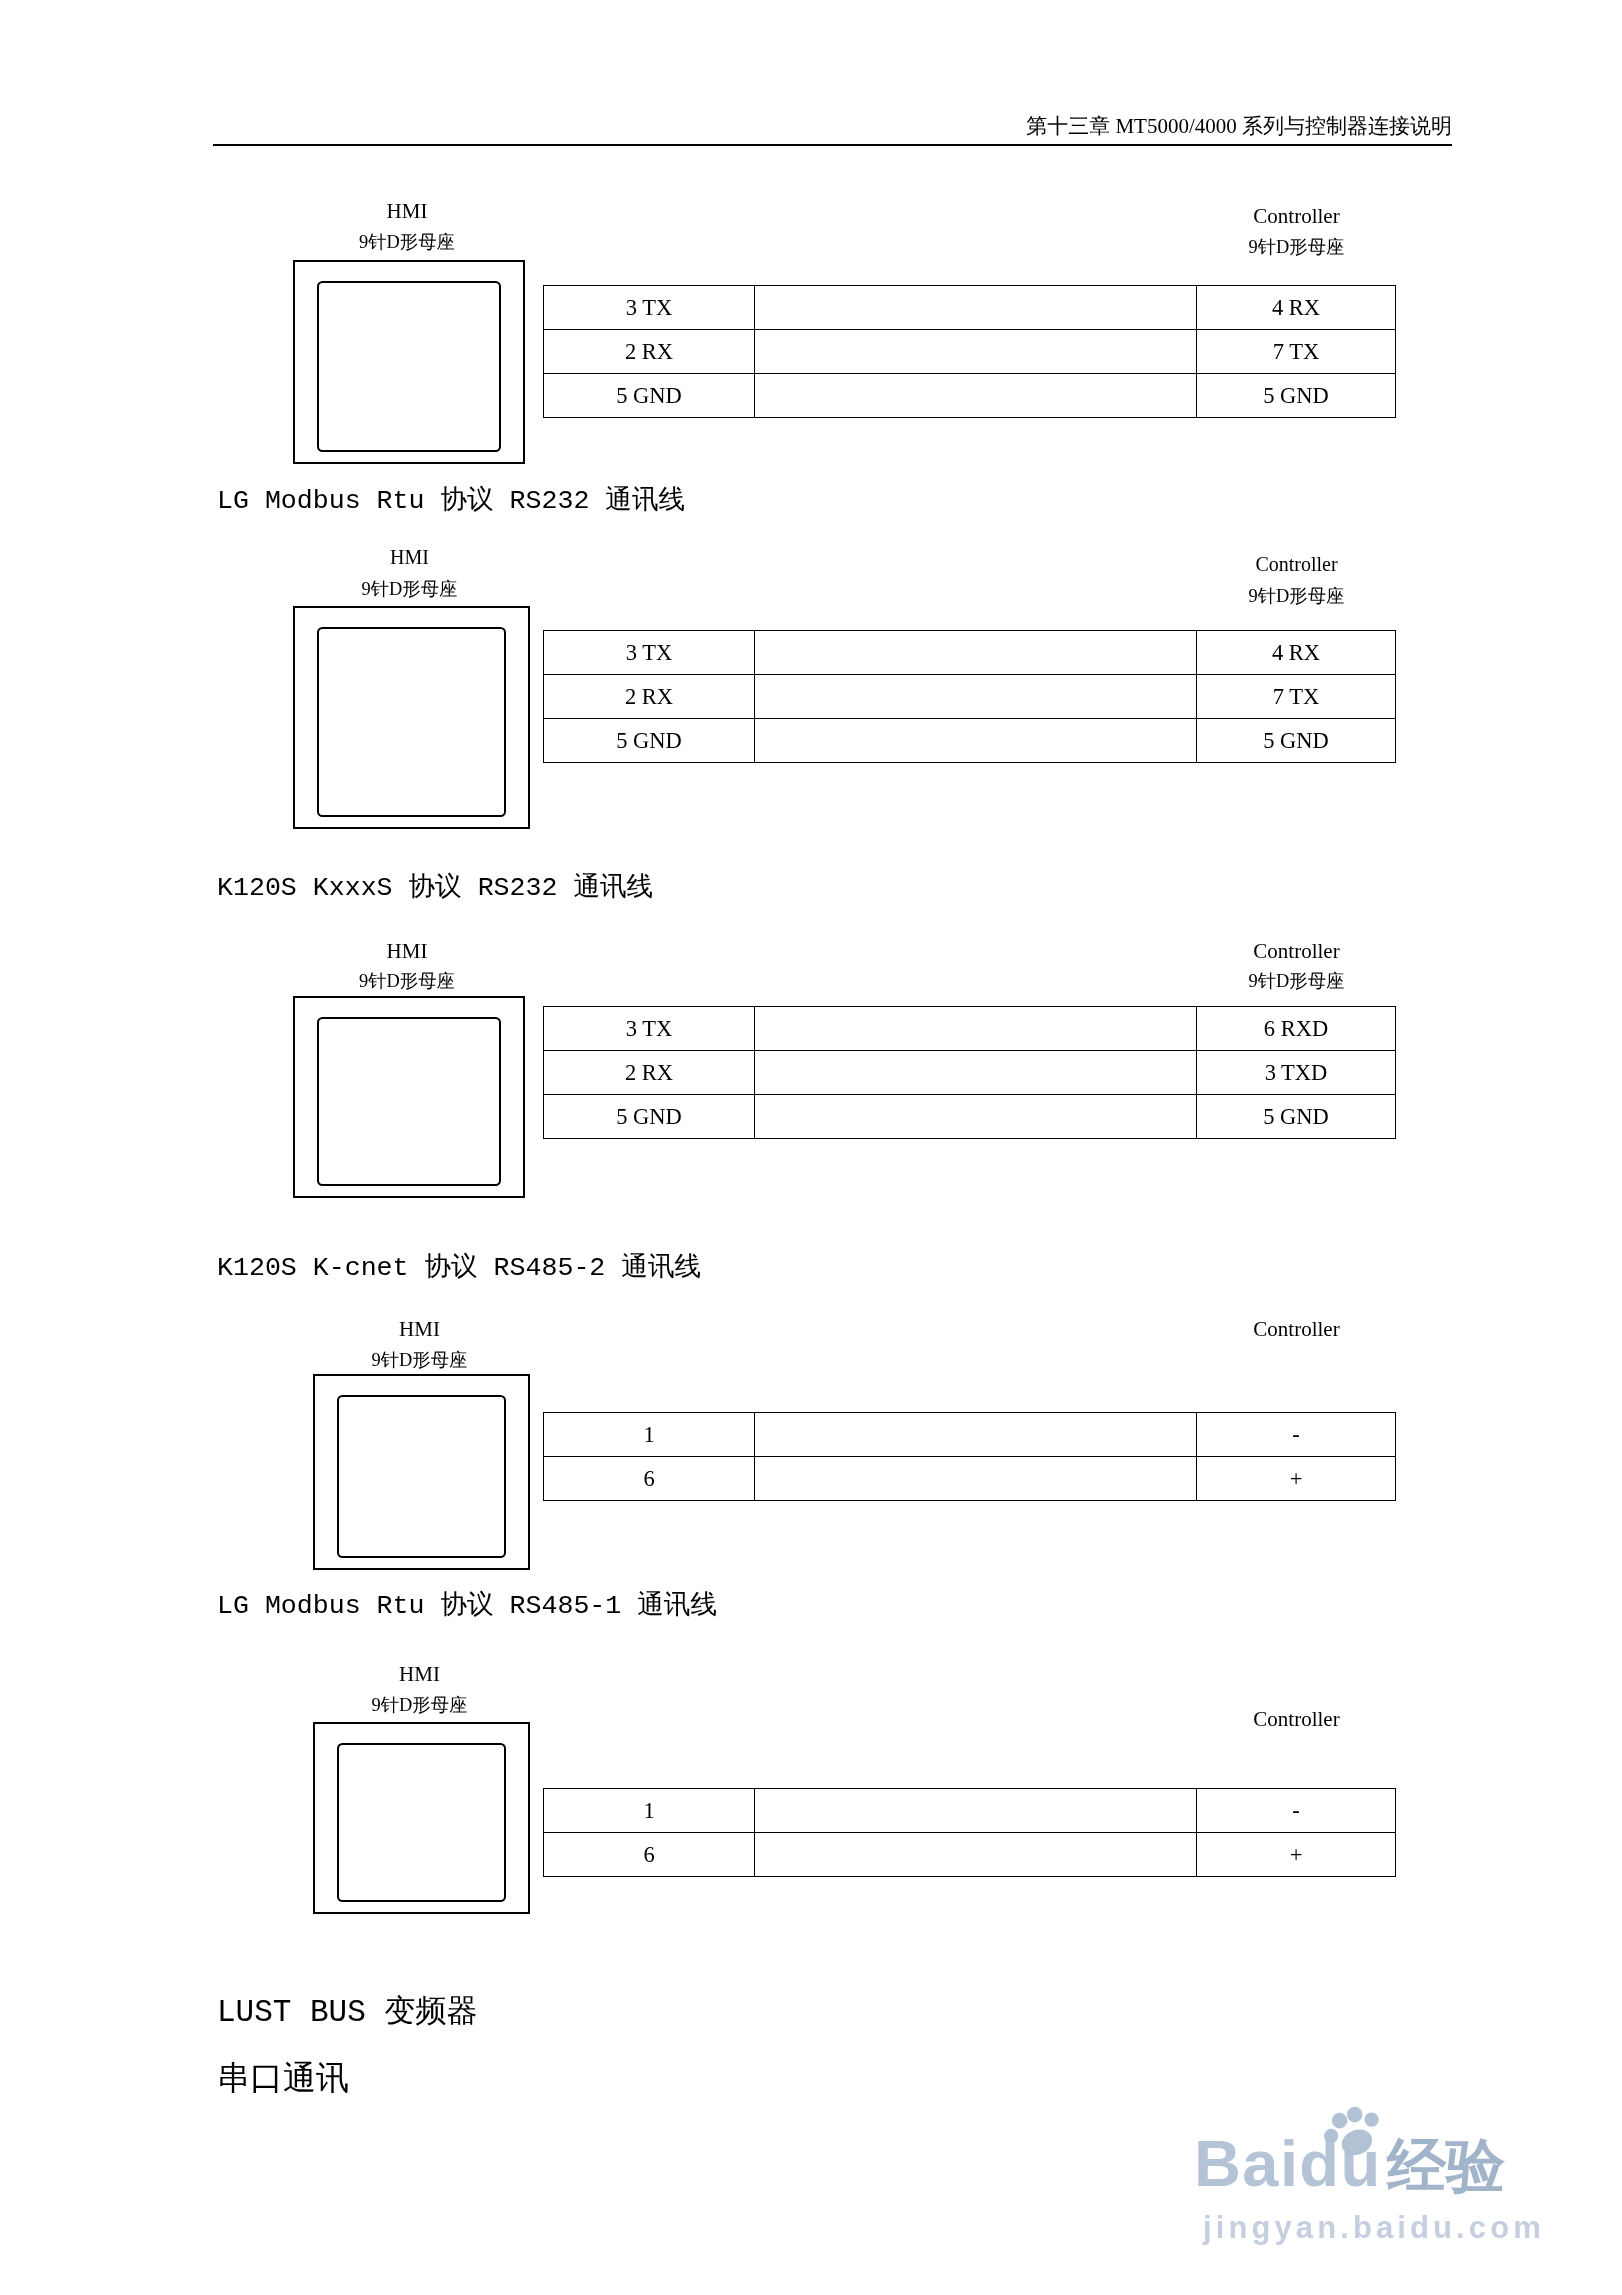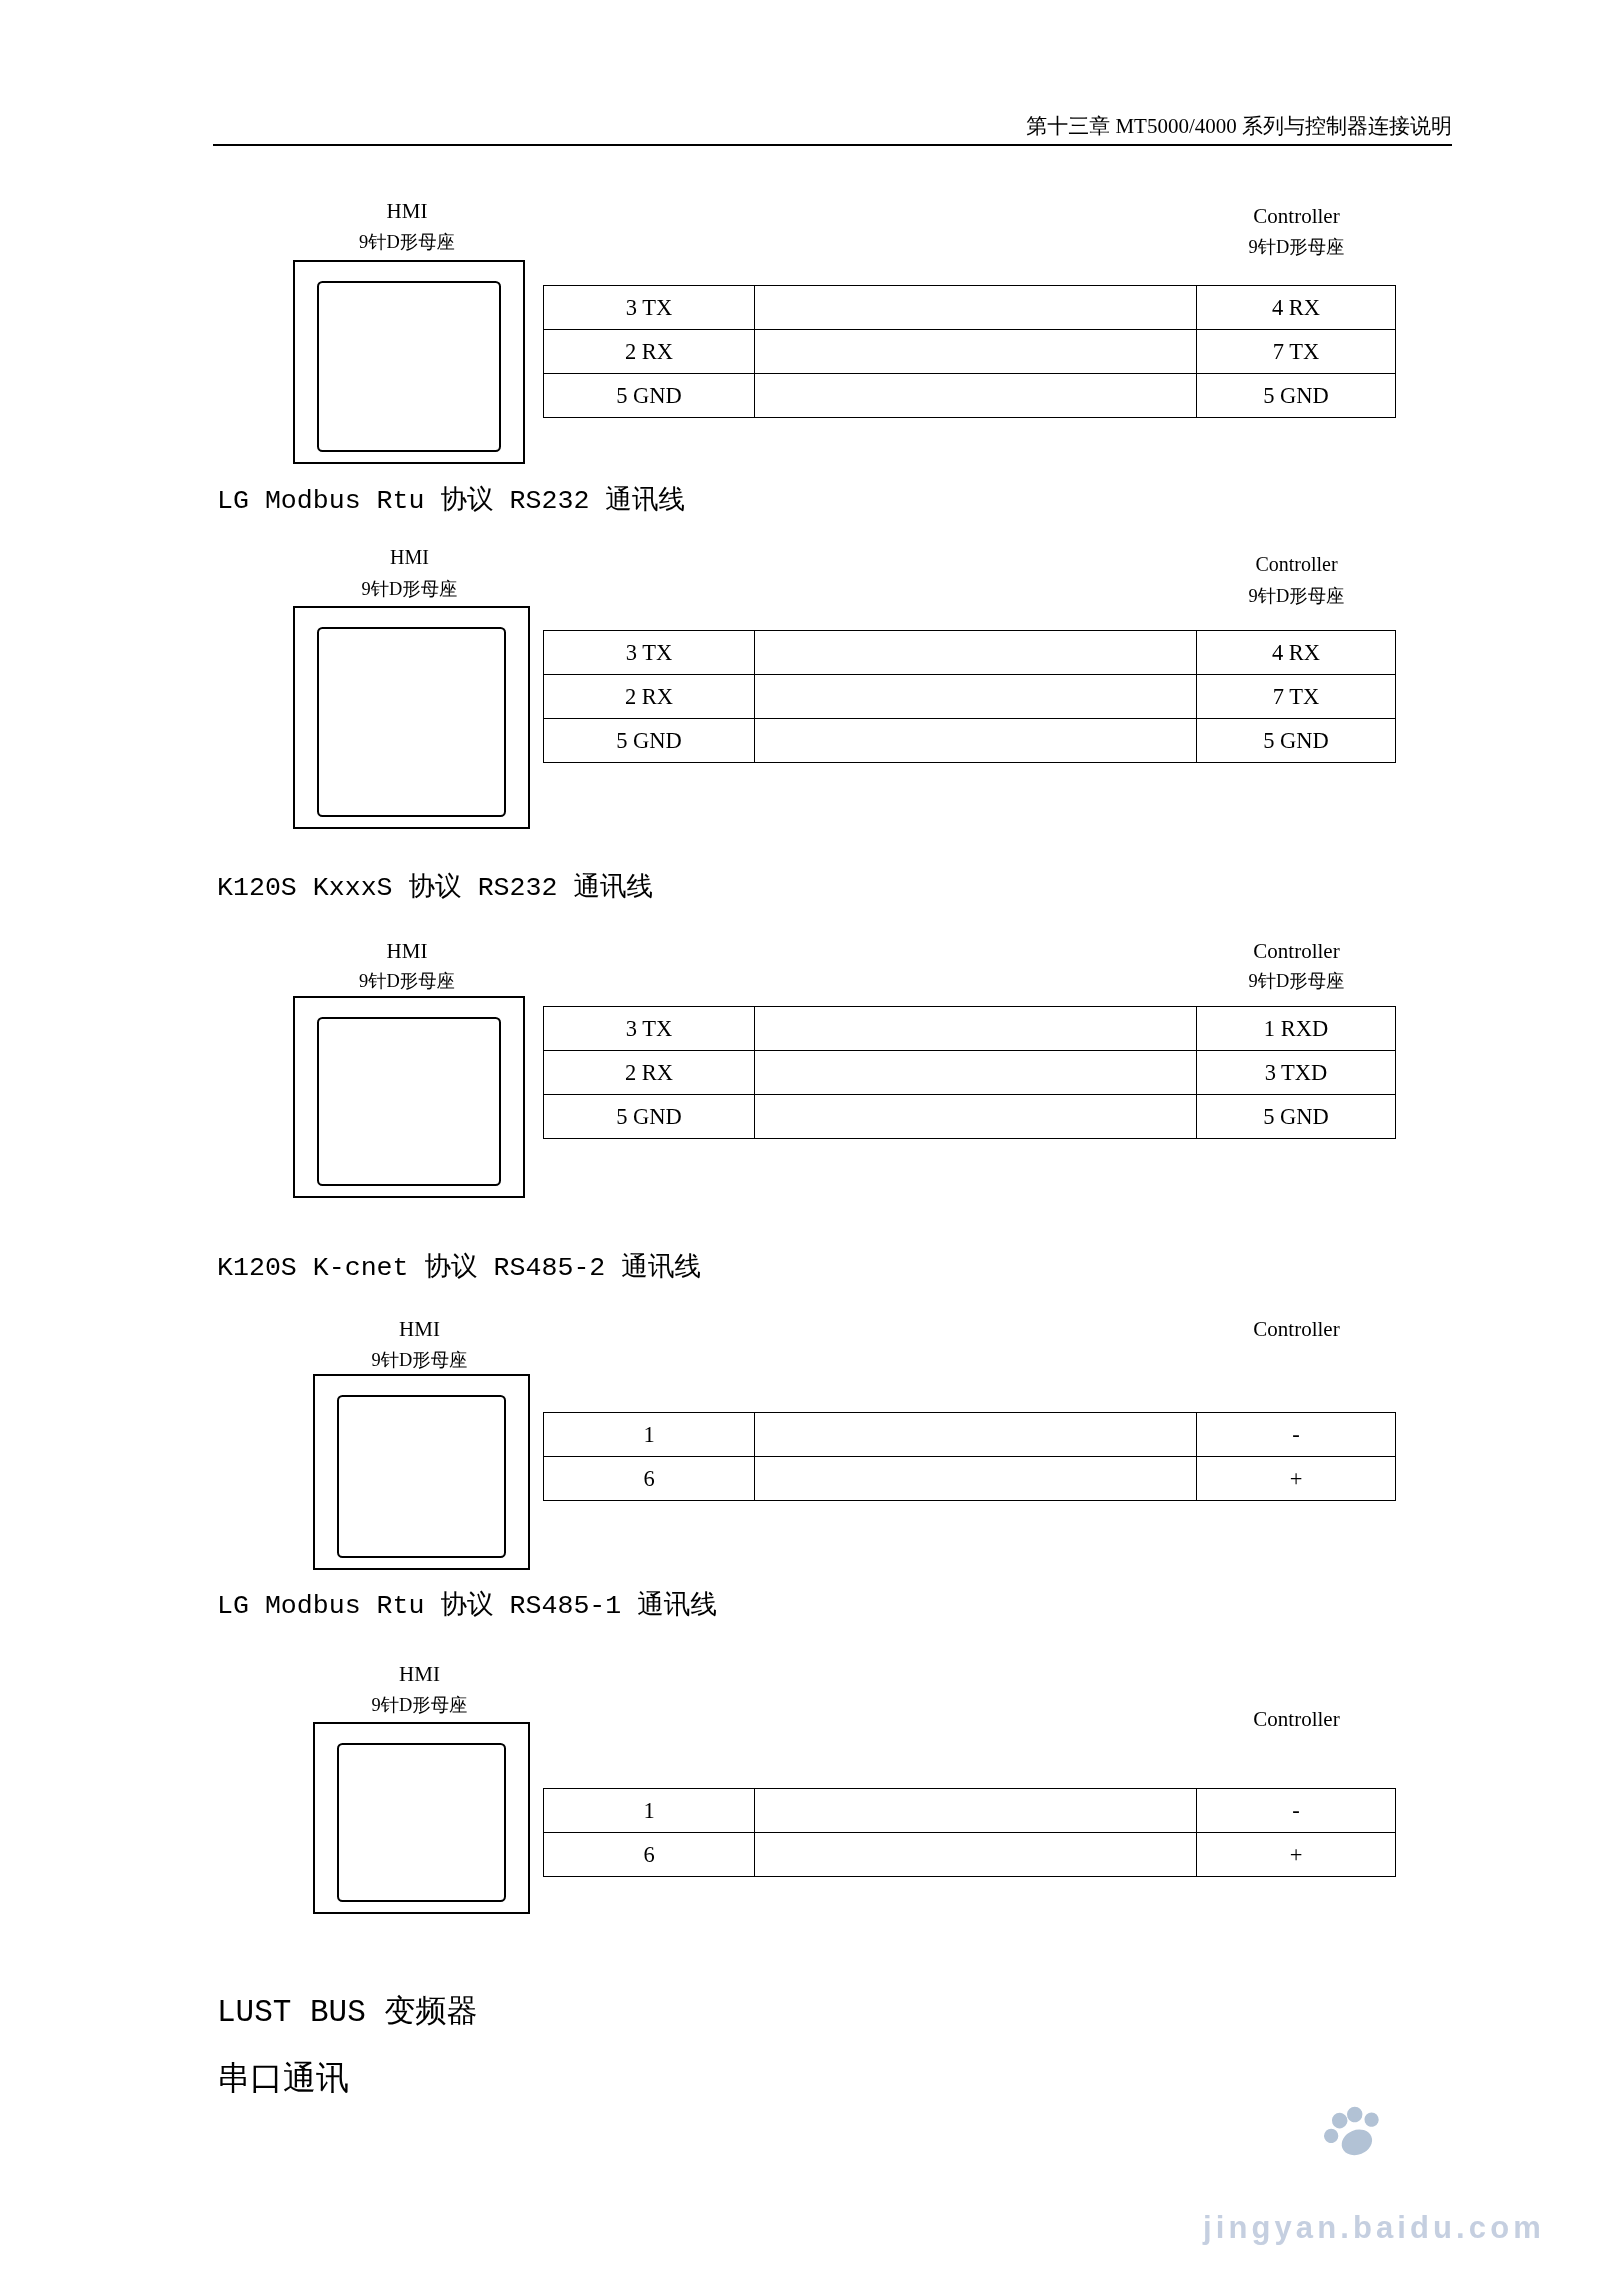--- a/index.html
+++ b/index.html
@@ -120,21 +120,21 @@
     <table class="pin-table" style="left:519px; top:1006px;">
       <colgroup>
           <col style="width:211px">
           <col style="width:442px">
           <col style="width:199px">
         </colgroup>
       <tbody>
           <tr>
         <td>3 TX</td>
         <td class="mid"></td>
-        <td>1 RXD</td>
+        <td>6 RXD</td>
       </tr>
       <tr>
         <td>2 RX</td>
         <td class="mid"></td>
         <td>3 TXD</td>
       </tr>
       <tr>
         <td>5 GND</td>
         <td class="mid"></td>
         <td>5 GND</td>
@@ -198,20 +198,23 @@
         <td>+</td>
       </tr>
     </tbody>
       </table>
   </div>
 
   <div class="heading" style="left:193px; top:1990px; font-size:31px;">LUST BUS 变频器</div>
   <div class="heading" style="left:193px; top:2056px; font-size:33px;">串口通讯</div>
 
 
+  <div class="wm-brand" style="left:1170px; top:2131px;">
+    <span class="wm-baidu">Baidu</span><span class="wm-suffix">经验</span>
+  </div>
   <div class="wm-url" style="left:1179px; top:2210px;">jingyan.baidu.com</div>
   <div class="paw" style="left:1296px; top:2099px;">
     <svg viewBox="0 0 100 100" xmlns="http://www.w3.org/2000/svg">
       <ellipse cx="50" cy="68" rx="24" ry="19"></ellipse>
       <circle cx="17" cy="44" r="11"></circle>
       <circle cx="38" cy="27" r="12"></circle>
       <circle cx="63" cy="27" r="12"></circle>
       <circle cx="84" cy="44" r="11"></circle>
     </svg>
   </div>

